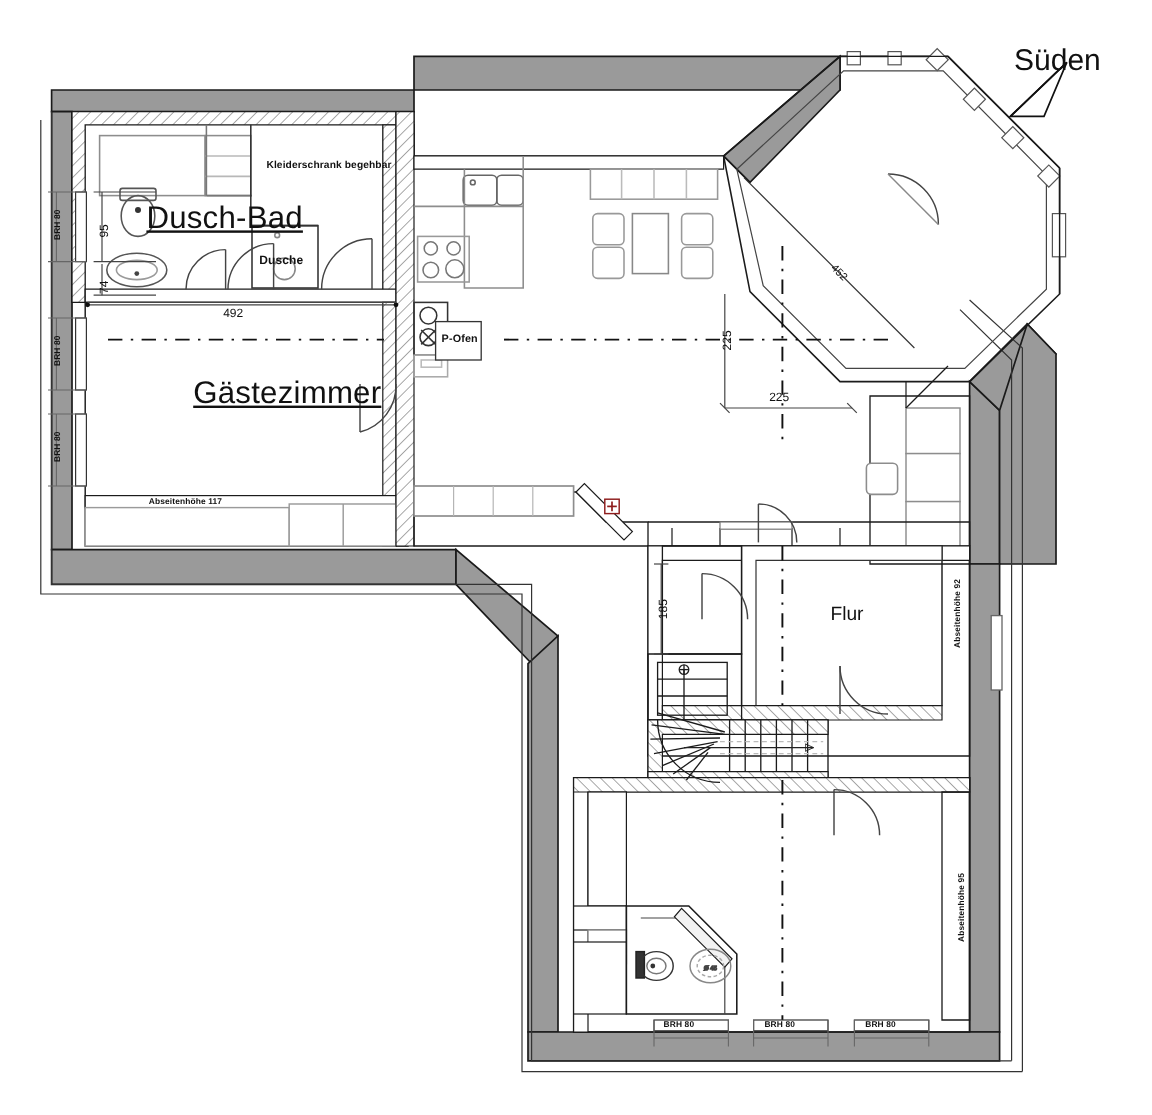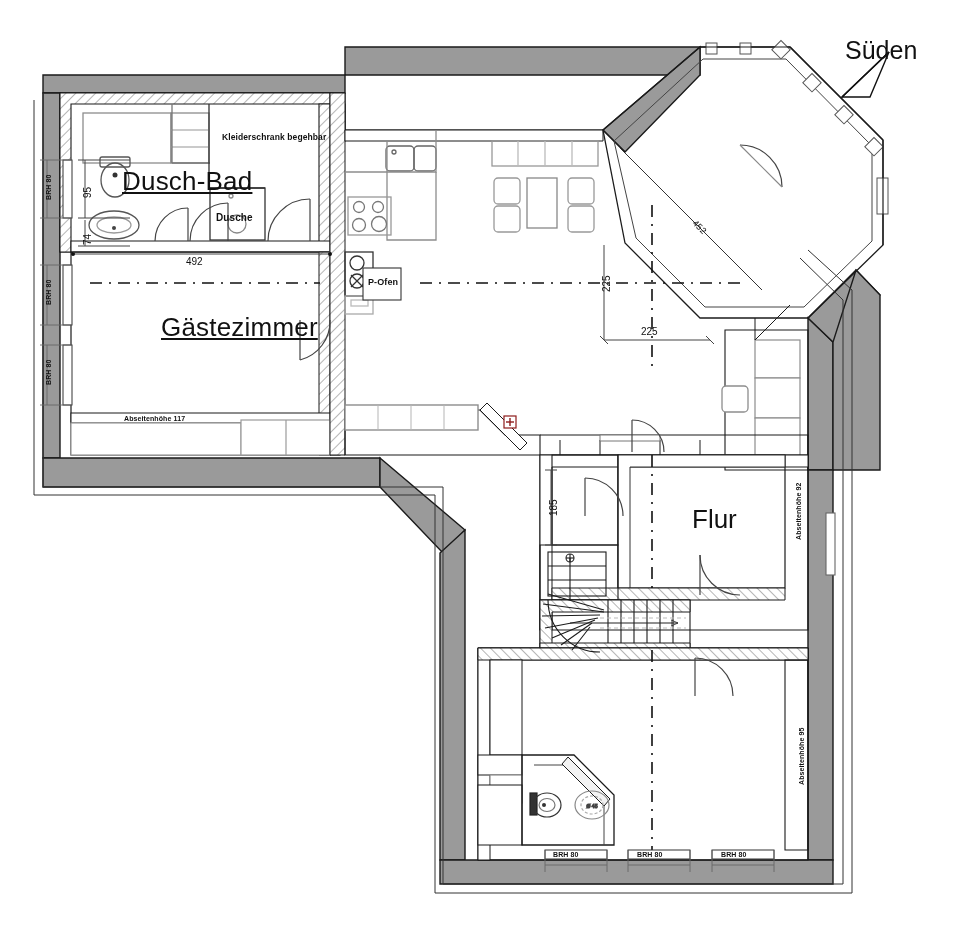--- a/index.html
+++ b/index.html
@@ -3,21 +3,21 @@
 <meta charset="utf-8">
 <title>Grundriss</title>
 <style>
   html,body{margin:0;padding:0;background:#ffffff;}
   body{width:960px;height:929px;overflow:hidden;
        font-family:"Liberation Sans","DejaVu Sans",sans-serif;color:#111;}
   #stage{position:relative;width:960px;height:929px;background:#fff;}
   svg#plan{position:absolute;left:0;top:0;width:960px;height:929px;}
   .lbl{position:absolute;white-space:nowrap;color:#111;}
   .room-lg{font-size:26px;letter-spacing:.2px;text-decoration:underline;}
-  .room-md{font-size:26px;}
+  .room-md{font-size:16px;}
   .tiny{font-size:8.5px;font-weight:bold;letter-spacing:.1px;}
   .tiny2{font-size:7px;font-weight:bold;letter-spacing:.1px;}
   .dim{font-size:10px;}
   .dim-s{font-size:9px;}
   .compass-txt{font-size:25px;}
   .vert{transform-origin:0 0;}
 </style>
 </head>
 <body>
 

